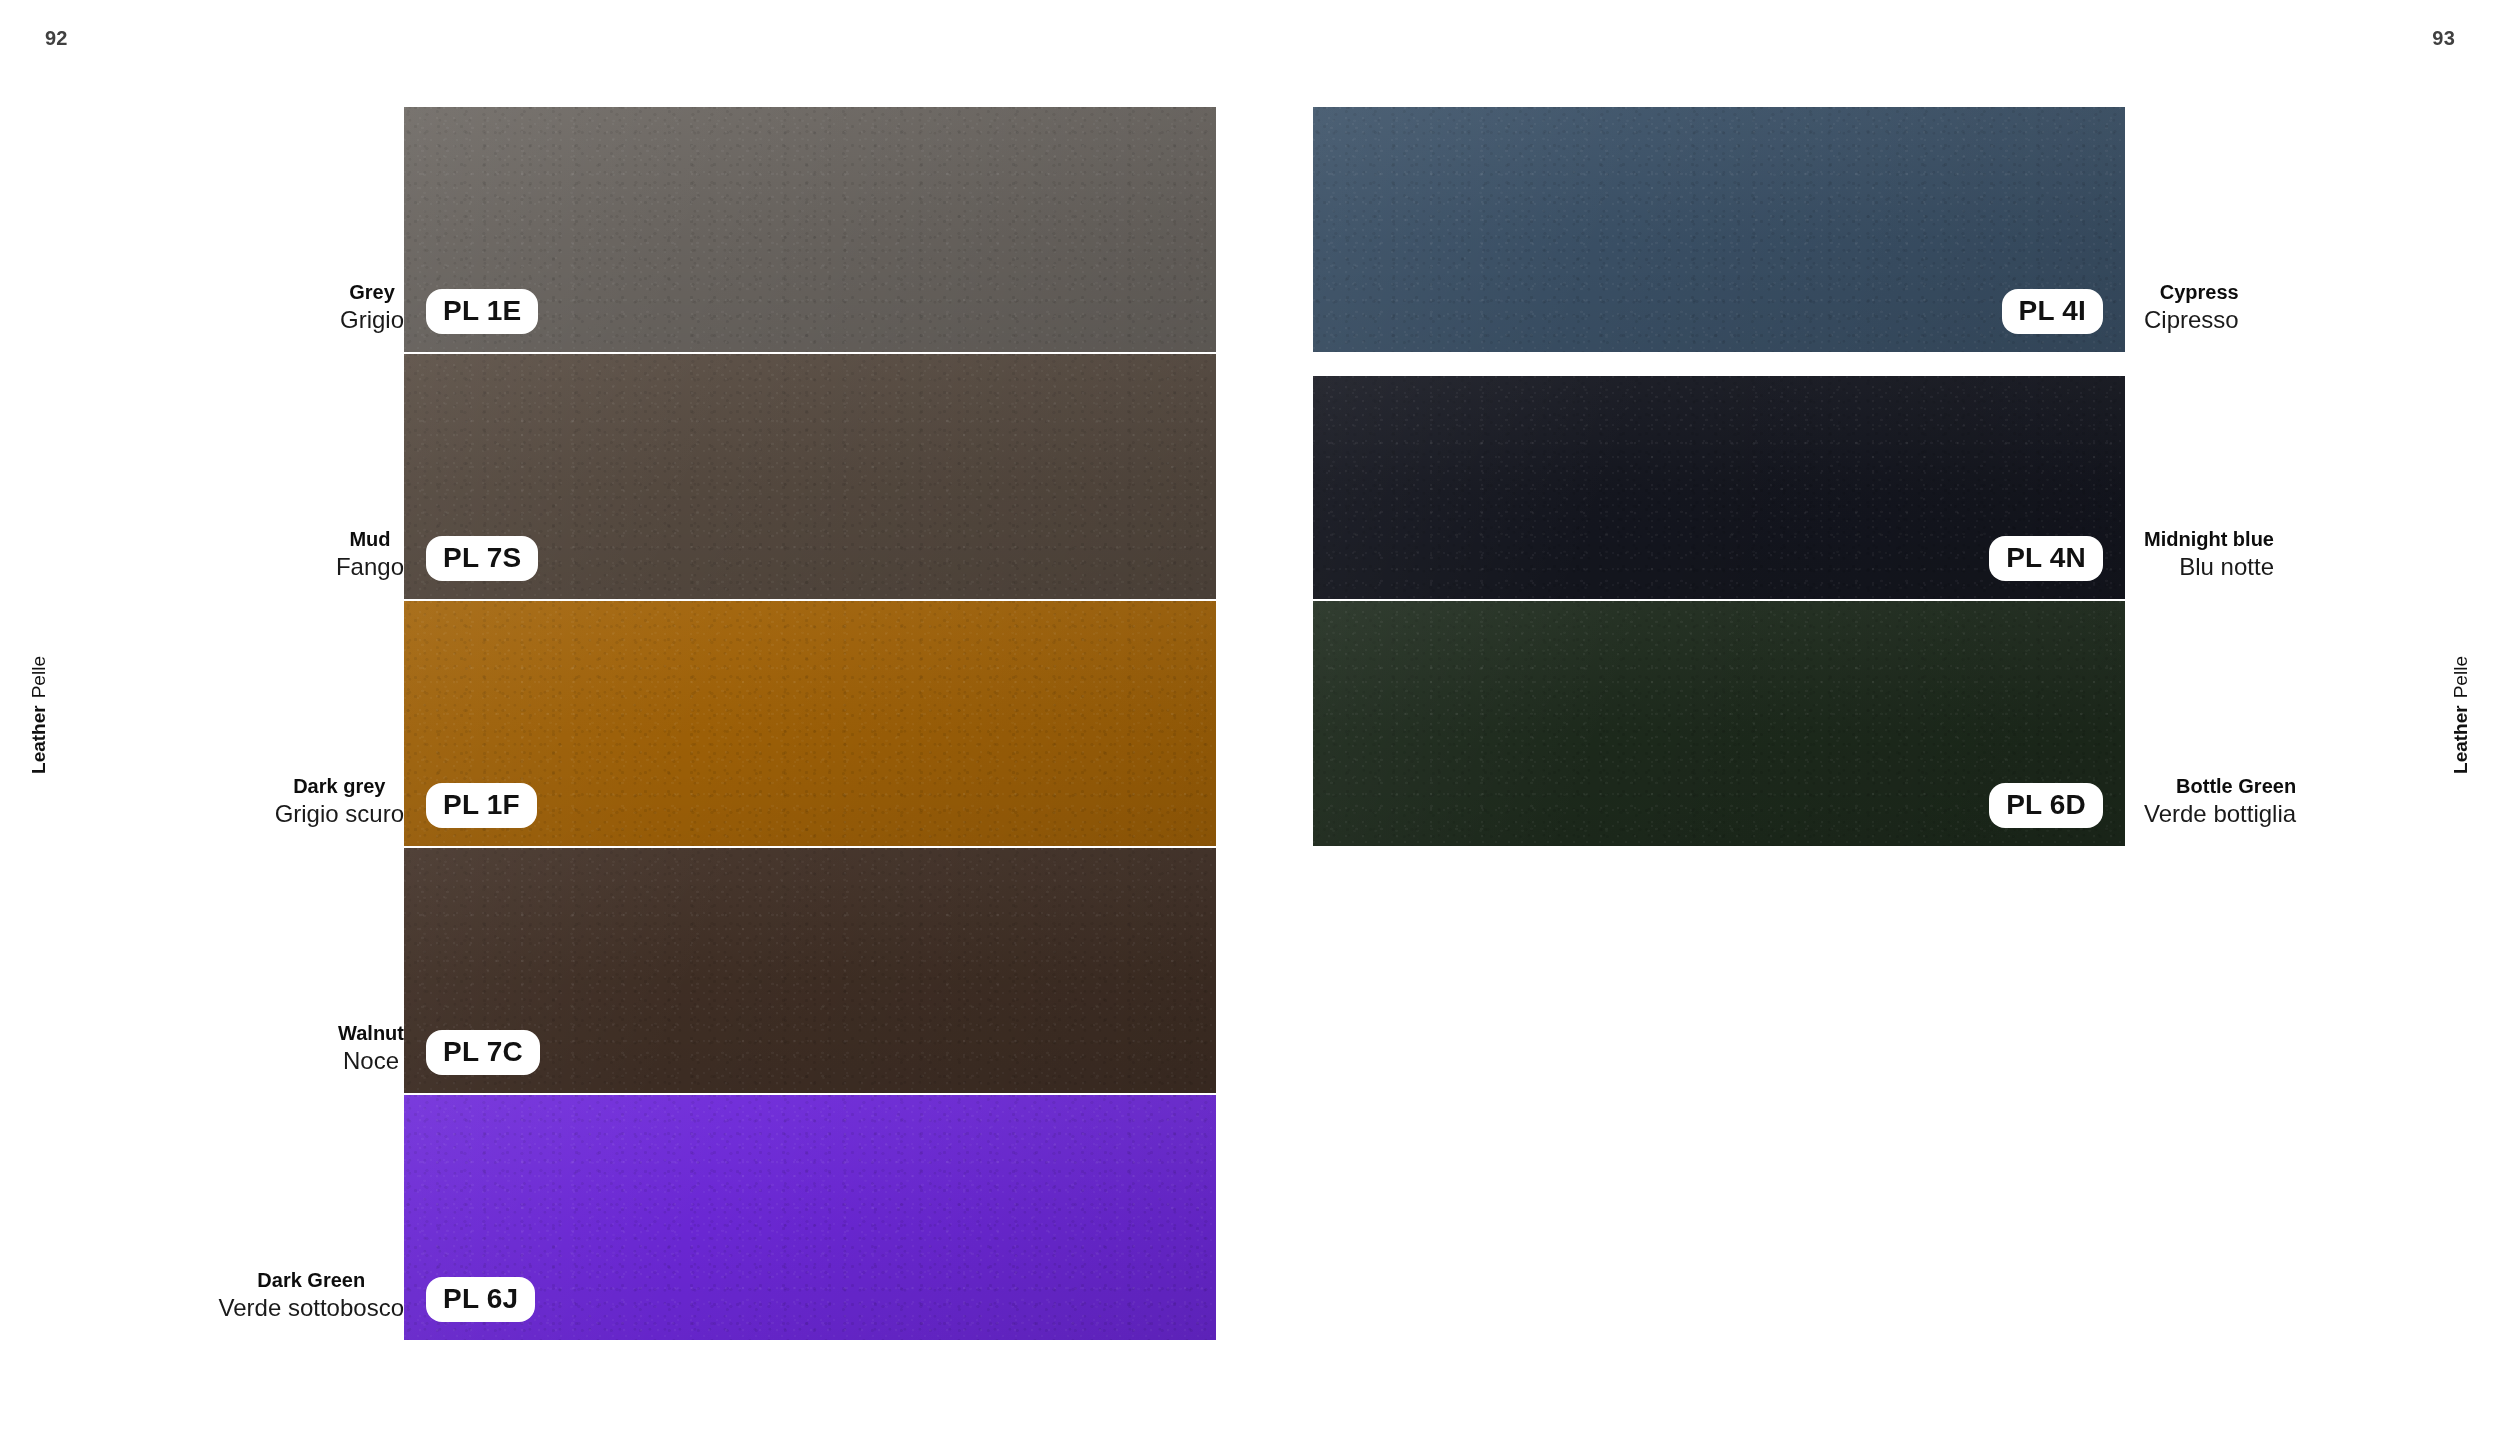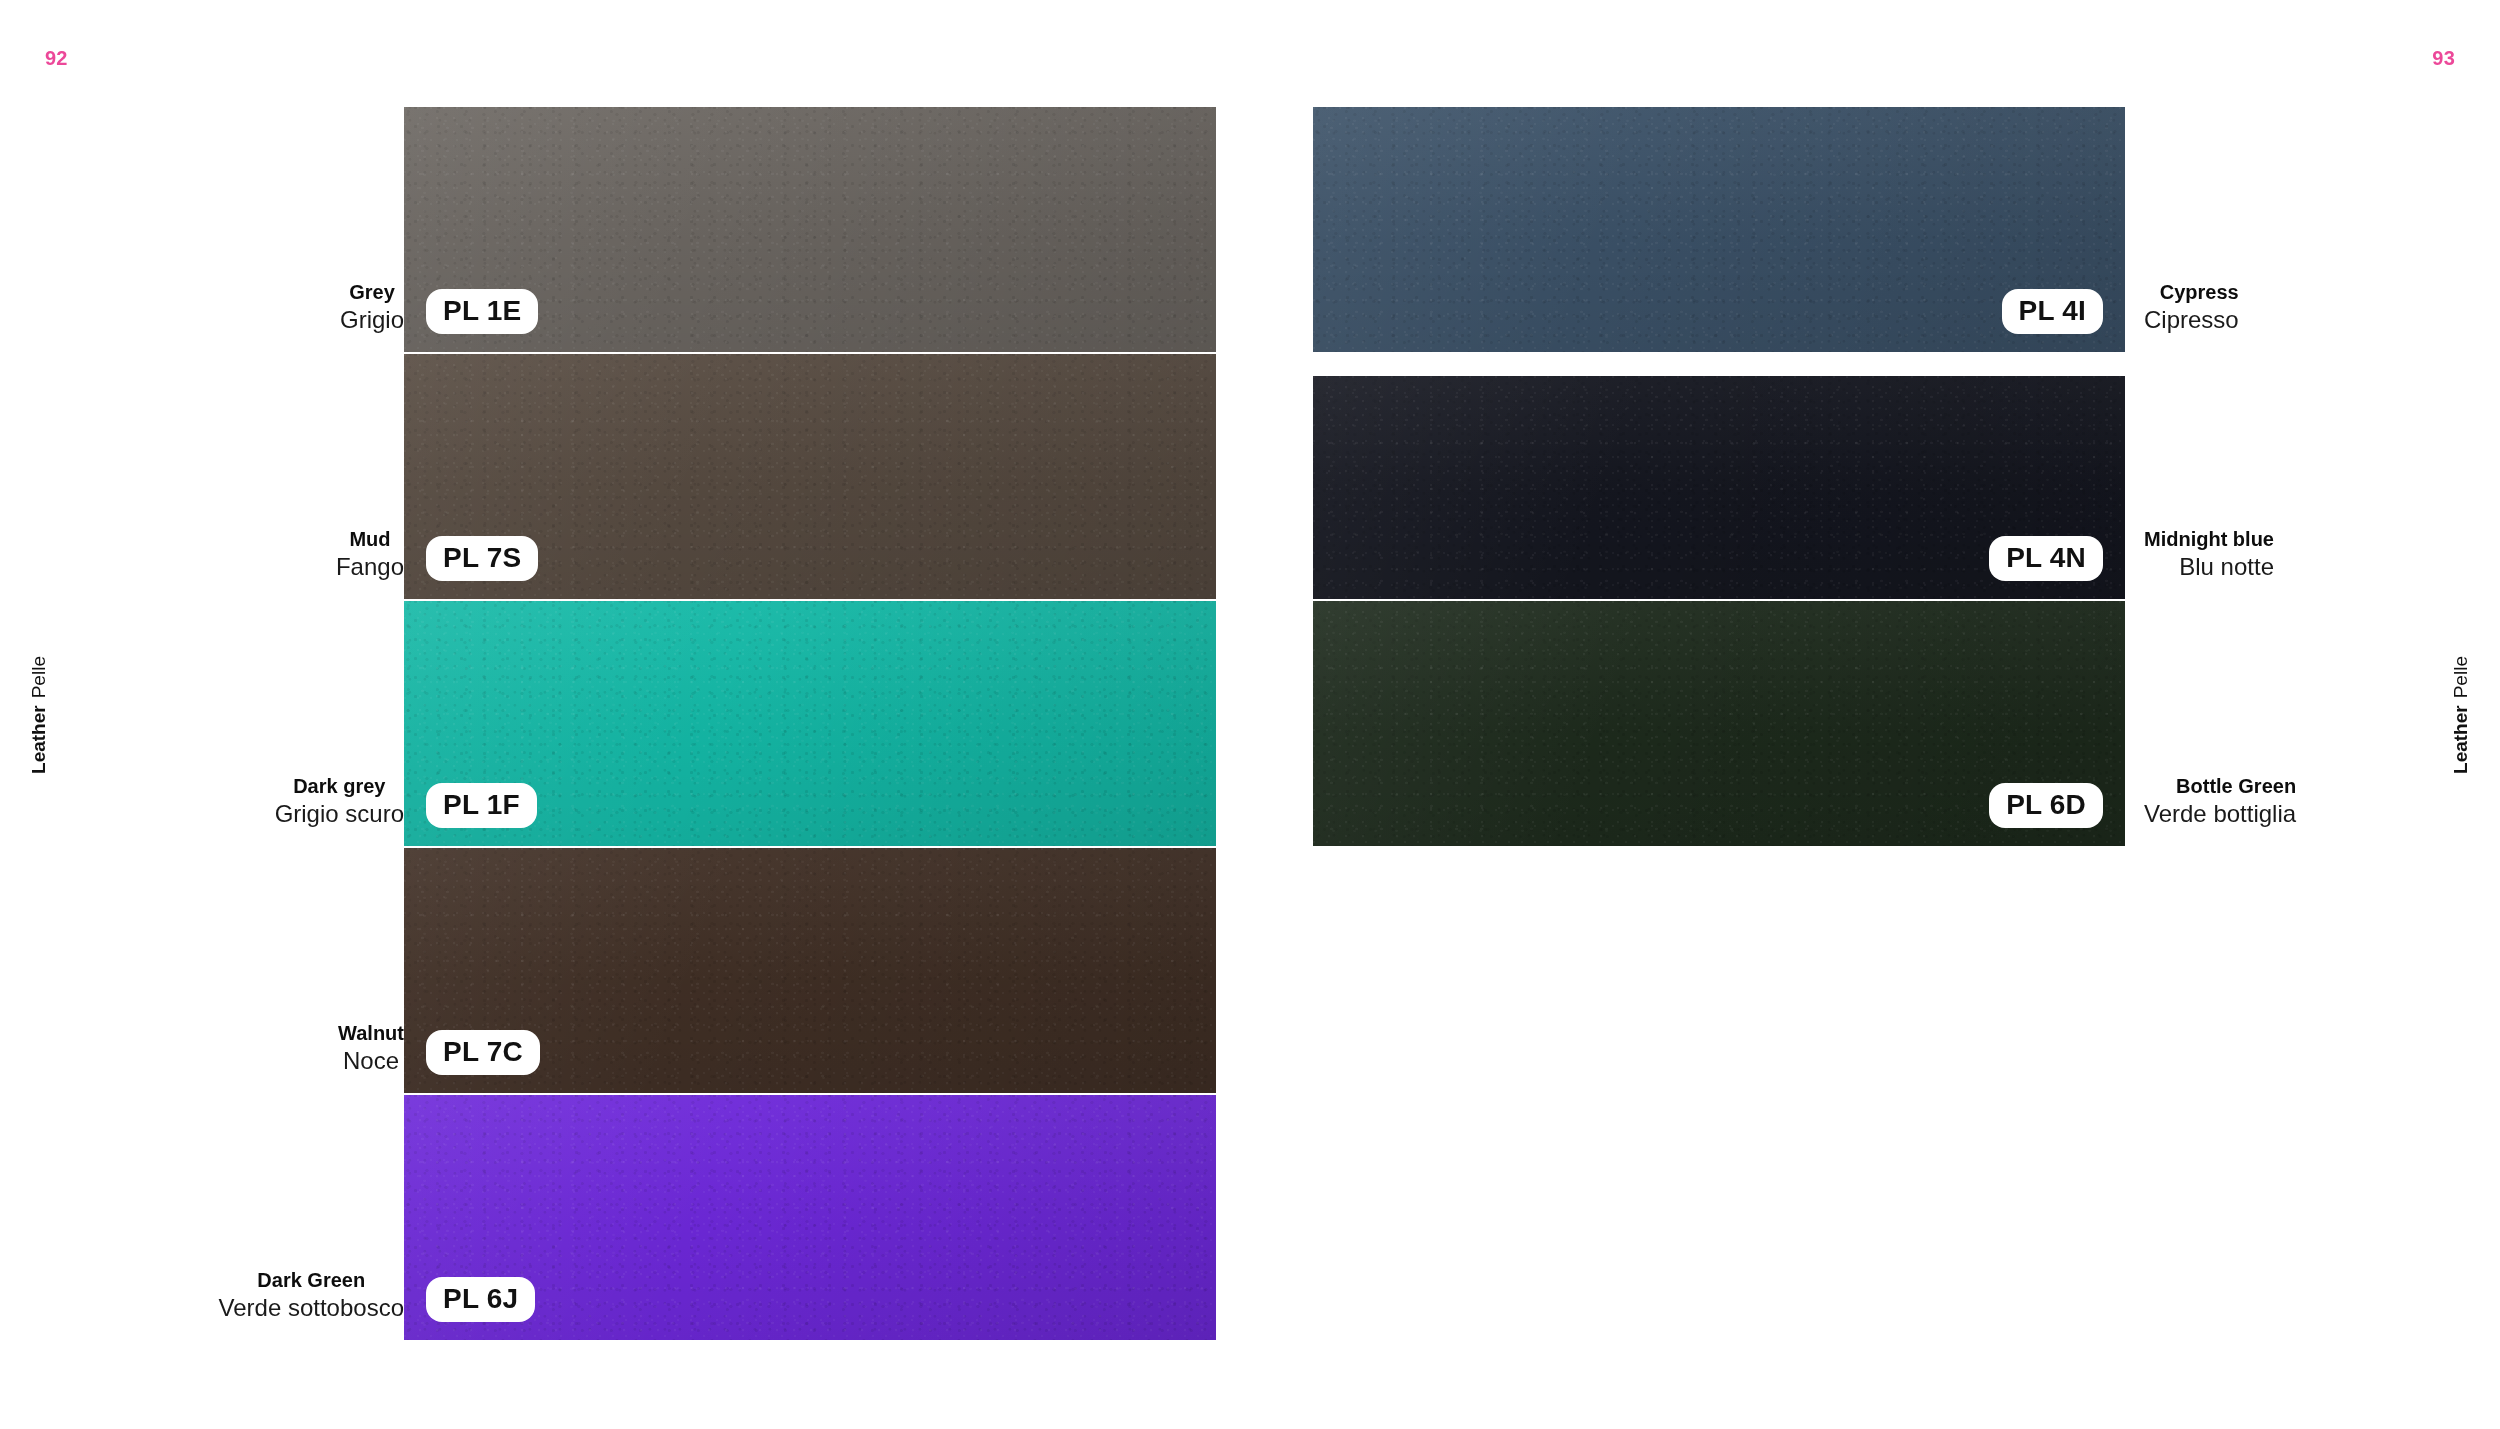--- a/index.html
+++ b/index.html
@@ -12,25 +12,25 @@
     height: 1429px;
     position: relative;
     font-family: "Liberation Sans", sans-serif;
     color: #0d0d0d;
     overflow: hidden;
   }
 
   
   .page-num {
     position: absolute;
-    top: 47px;
+    top: 27px;
     font-size: 20px;
     font-weight: 700;
     letter-spacing: 0.2px;
-    color: #ec4899;
+    color: #404040;
   }
   .page-num.left  { left: 45px; }
   .page-num.right { right: 45px; }
 
   
   .side-caption {
     position: absolute;
     top: 50%;
     font-size: 19px;
     white-space: nowrap;
@@ -173,21 +173,21 @@
         <div class="grain"></div>
         <div class="sheen"></div>
         <div class="code-badge">PL 7S</div>
       </div>
       <div class="label" style="bottom: 17px;">
         <span class="name-en">Mud</span>
         <span class="name-it">Fango</span>
       </div>
     </div>
     <div class="swatch-row">
-      <div class="swatch" style="background: #14b8a6;">
+      <div class="swatch" style="background: #a16207;">
         <div class="grain"></div>
         <div class="sheen"></div>
         <div class="code-badge">PL 1F</div>
       </div>
       <div class="label" style="bottom: 17px;">
         <span class="name-en">Dark grey</span>
         <span class="name-it">Grigio scuro</span>
       </div>
     </div>
     <div class="swatch-row">

